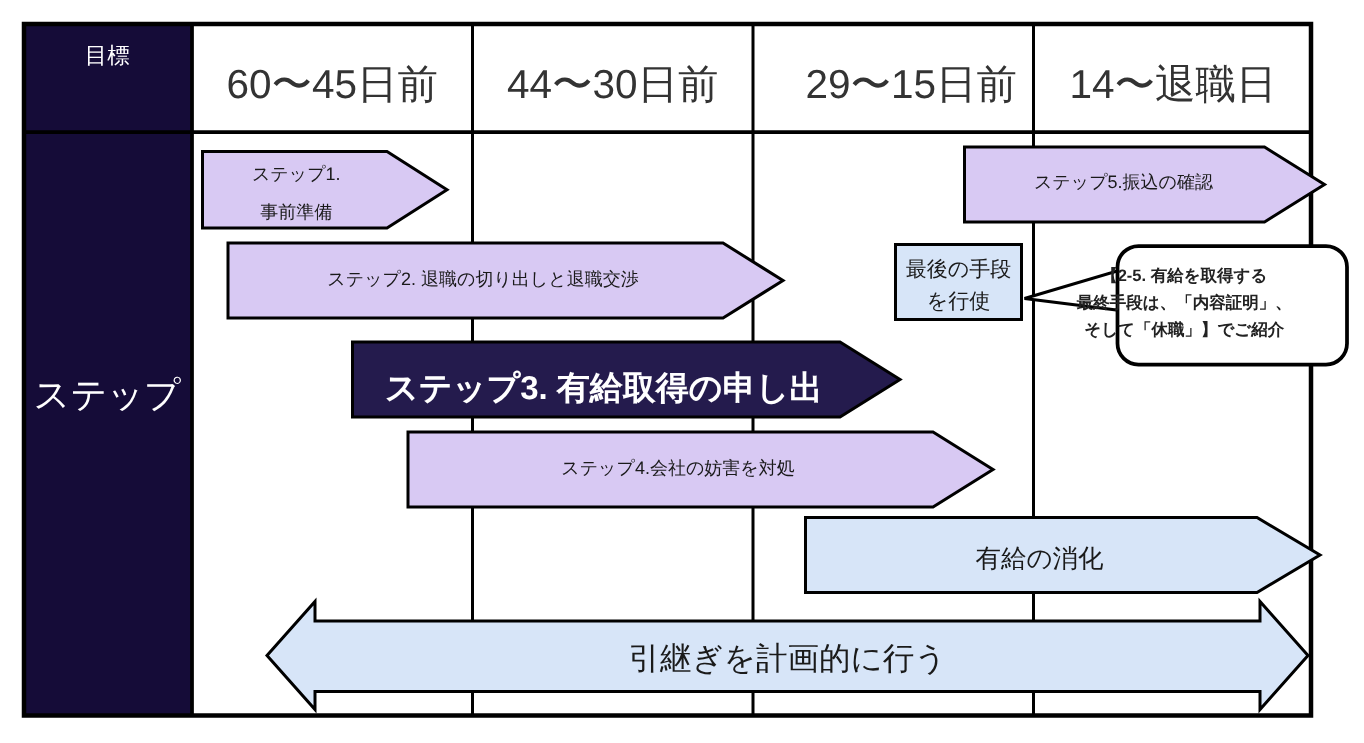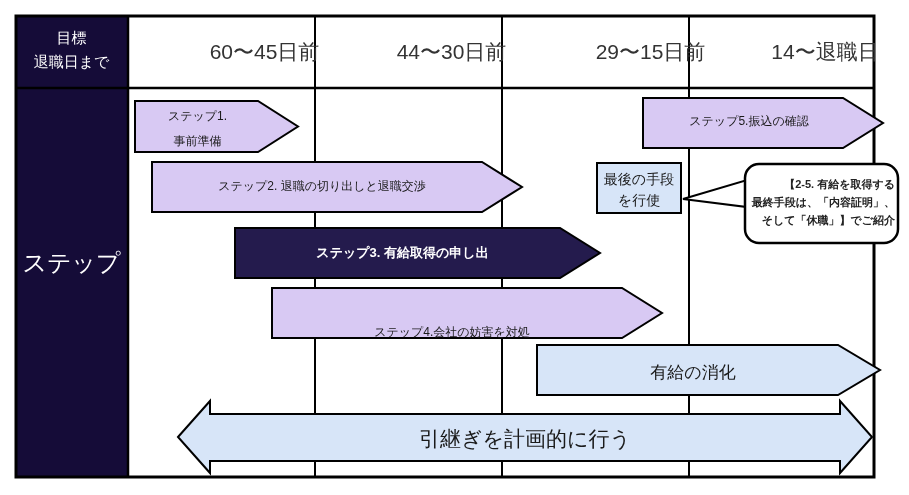--- a/index.html
+++ b/index.html
@@ -3,21 +3,21 @@
 <meta charset="utf-8">
 <style>
   html,body{margin:0;padding:0;background:#fff;}
   #stage{
     position:relative;width:909px;height:495px;background:#fff;
     font-family:"Liberation Sans","DejaVu Sans",sans-serif;
     overflow:hidden;
   }
   #shapes{position:absolute;left:0;top:0;z-index:1;}
   .txt{position:absolute;z-index:2;text-align:center;color:#1a1a1a;}
-  .hdr-col{font-size:21px;color:#333;margin-left:43px;}
+  .hdr-col{font-size:27px;color:#333;}
   .white{color:#fff;}
   .lbl16{font-size:12px;}
   .bold{font-weight:bold;}
   .callout-txt{font-size:11px;font-weight:bold;line-height:18px;color:#222;text-align:center;}
 </style>
 </head>
 <body>
 
 <div id="stage">
 
@@ -42,21 +42,20 @@
     <rect x="745" y="164" width="153" height="79" rx="14" fill="#fff" stroke="#000" stroke-width="2.5"></rect>
 
     <polygon points="235,228 560,228 600,253 560,278 235,278" stroke="#000" stroke-width="2" fill="#241b4d"></polygon>
     <polygon points="272,288 622,288 662,313 622,338 272,338" stroke="#000" stroke-width="2" fill="#d8c9f3"></polygon>
     <polygon points="537,345 838,345 880,370 838,395 537,395" stroke="#000" stroke-width="2" fill="#d7e5f8"></polygon>
     <polygon points="178,437 210,401 210,414 840,414 840,401 872,437 840,473 840,461 210,461 210,473" stroke="#000" stroke-width="2" fill="#d7e5f8"></polygon>
   </svg>
 
   <div class="txt white" style="left:15px;top:26px;width:113px;font-size:15px;line-height:24px;">
     <div>目標</div>
-    <div>退職日まで</div>
   </div>
 
   <div class="txt hdr-col" style="left:128px;top:38px;width:187px;">60〜45日前</div>
   <div class="txt hdr-col" style="left:315px;top:38px;width:187px;">44〜30日前</div>
   <div class="txt hdr-col" style="left:502px;top:38px;width:187px;padding-left:12px;">29〜15日前</div>
   <div class="txt hdr-col" style="left:689px;top:38px;width:186px;text-align:center;">14〜退職日</div>
 
   <div class="txt white" style="left:15px;top:247px;width:113px;font-size:24px;">ステップ</div>
 
   <div class="txt lbl16" style="left:135px;top:104px;width:125px;line-height:25px;">
@@ -66,27 +65,27 @@
 
   <div class="txt lbl16" style="left:643px;top:113px;width:212px;">ステップ5.振込の確認</div>
 
   <div class="txt lbl16" style="left:152px;top:178px;width:340px;">ステップ2. 退職の切り出しと退職交渉</div>
 
   <div class="txt" style="left:597px;top:169px;width:84px;font-size:14px;line-height:21px;">
     <div>最後の手段</div>
     <div>を行使</div>
   </div>
 
-  <div class="txt callout-txt" style="left:748px;top:175px;width:147px;text-align:right;">
+  <div class="txt callout-txt" style="left:716px;top:175px;width:147px;">
     <div>【2-5. 有給を取得する</div>
     <div>最終手段は、「内容証明」、</div>
     <div>そして「休職」】でご紹介</div>
   </div>
 
-  <div class="txt white bold" style="left:235px;top:244px;width:335px;font-size:13px;">ステップ3. 有給取得の申し出</div>
+  <div class="txt white bold" style="left:235px;top:244px;width:335px;font-size:22px;">ステップ3. 有給取得の申し出</div>
 
-  <div class="txt lbl16" style="left:272px;top:304px;width:360px;margin-top:20px;">ステップ4.会社の妨害を対処</div>
+  <div class="txt lbl16" style="left:272px;top:304px;width:360px;">ステップ4.会社の妨害を対処</div>
 
   <div class="txt" style="left:537px;top:361px;width:312px;font-size:17px;">有給の消化</div>
 
   <div class="txt" style="left:210px;top:425px;width:630px;font-size:21px;">引継ぎを計画的に行う</div>
 
 </div>
 
 </body></html>

